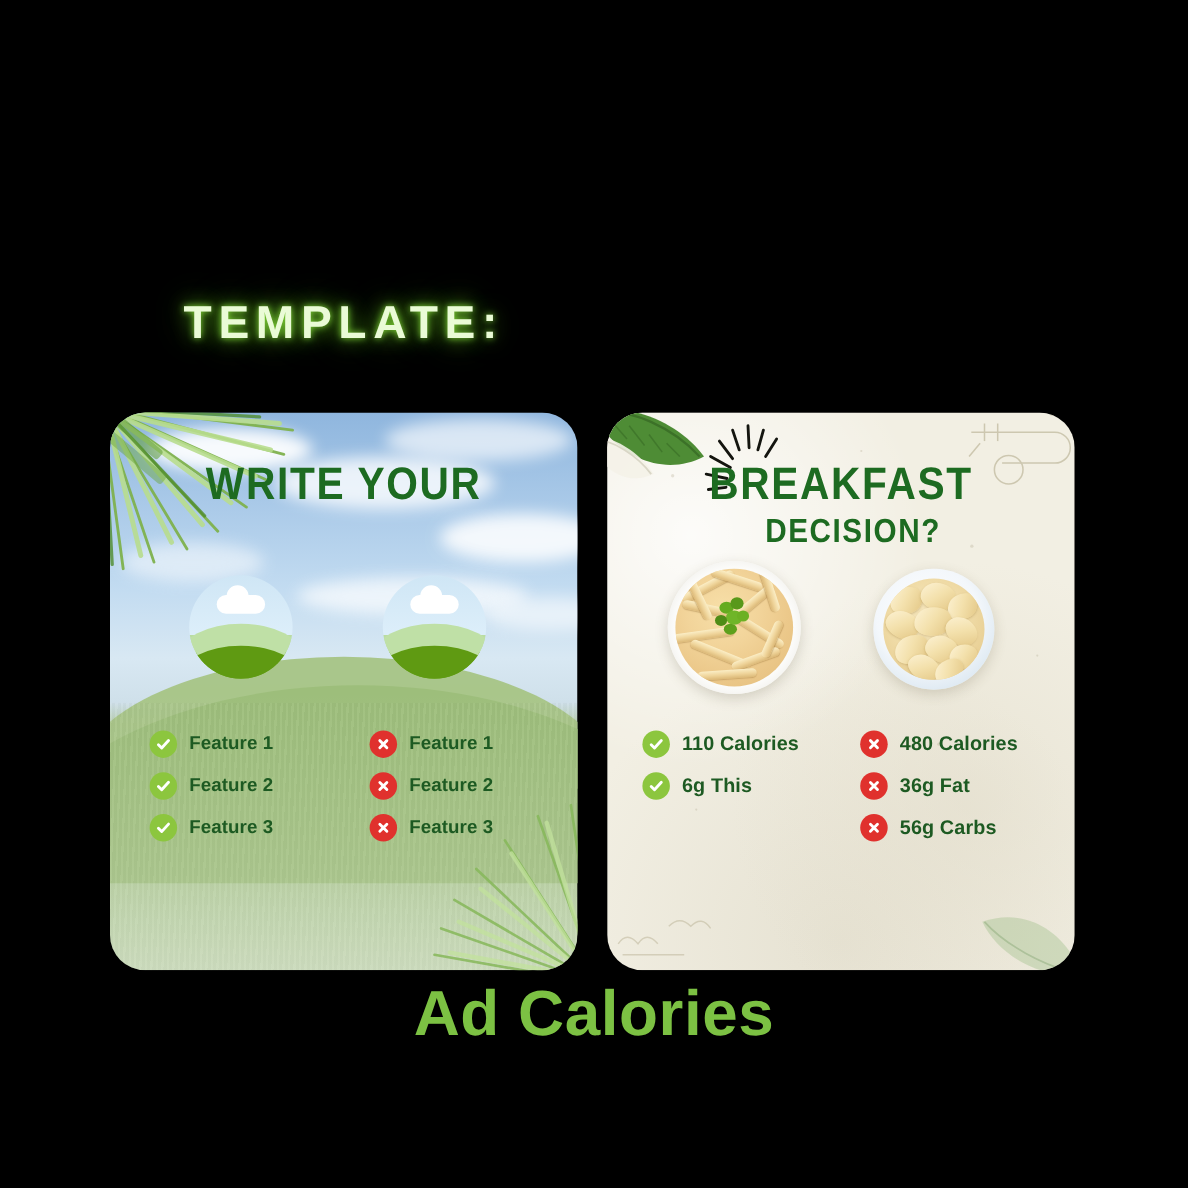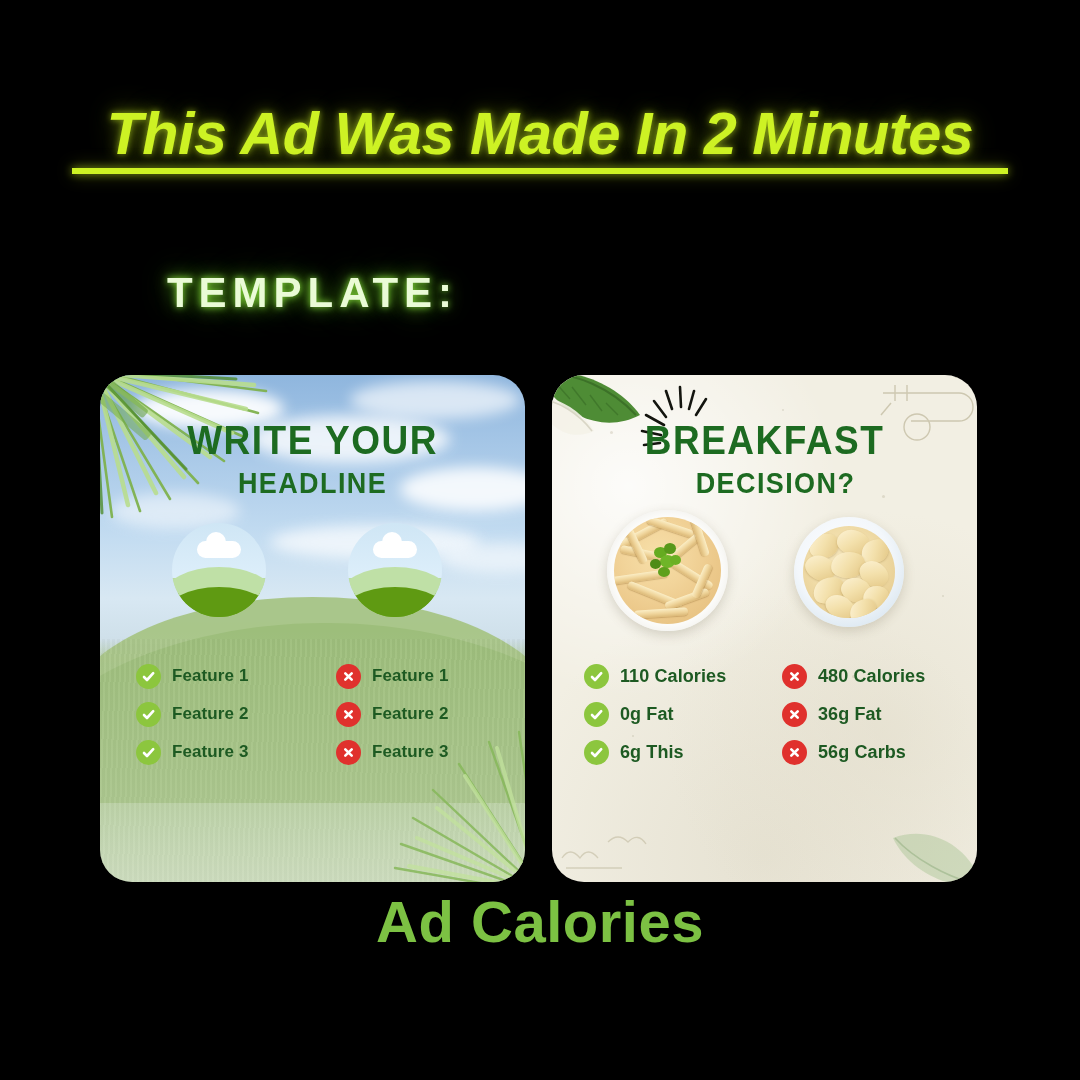--- a/index.html
+++ b/index.html
@@ -307,24 +307,20 @@
     letter-spacing:.5px;
     color:#7cc143;
     line-height:1;
   }
 </style>
 </head>
 <body>
 
 <div id="stage">
 
-  <div id="headline-block">
-    <span id="headline-text">This Ad Was Made In 2 Minutes</span>
-    <div id="headline-underline"></div>
-  </div>
 
   <div class="col-label" id="label-template">TEMPLATE:</div>
 
 
   <div class="card" id="card-template">
 
     <div class="bliss-sky"></div>
 
     <div class="cloud" style="left:34px;  top:14px;  width:150px; height:40px;"></div>
     <div class="cloud" style="left:150px; top:40px;  width:200px; height:48px; opacity:.85;"></div>
@@ -386,23 +382,20 @@
             <path d="M150 162 L28 110"></path>
             <path d="M150 162 L48 80"></path>
           <path d="M150 162 L76 48"></path>
             <path d="M150 162 L108 20"></path>
         </g>
       </svg>
     </div>
 
     <div class="card-title-wrap" style="top:44px;">
       <div class="card-title-1">WRITE YOUR</div>
-    </div>
-    <div class="card-title-wrap" style="top:93px;">
-      <div class="card-title-2">HEADLINE</div>
     </div>
 
     <div class="ph-circle" style="left:72px; top:148px;">
       <div class="ph-cloud"></div>
       <div class="ph-hill-light"></div>
       <div class="ph-hill-dark"></div>
     </div>
     <div class="ph-circle" style="left:248px; top:148px;">
       <div class="ph-cloud"></div>
       <div class="ph-hill-light"></div>
@@ -586,28 +579,20 @@
             </svg>
         </span>
         <span class="feat-label big">110 Calories</span>
       </div>
       <div class="feat-row">
         <span class="badge ok">
           <svg width="15" height="15" viewBox="0 0 15 15">
               <path d="M3 8 L6 11 L12.2 4.2" stroke="#fff" stroke-width="2.6" fill="none" stroke-linecap="round" stroke-linejoin="round"></path>
             </svg>
         </span>
-        <span class="feat-label big">0g Fat</span>
-      </div>
-      <div class="feat-row">
-        <span class="badge ok">
-          <svg width="15" height="15" viewBox="0 0 15 15">
-              <path d="M3 8 L6 11 L12.2 4.2" stroke="#fff" stroke-width="2.6" fill="none" stroke-linecap="round" stroke-linejoin="round"></path>
-            </svg>
-        </span>
         <span class="feat-label big">6g This</span>
       </div>
     </div>
 
     <div class="feat-col" style="left:230px; top:282px;">
       <div class="feat-row">
         <span class="badge no">
           <svg width="15" height="15" viewBox="0 0 15 15">
               <path d="M4.3 4.3 L10.7 10.7 M10.7 4.3 L4.3 10.7" stroke="#fff" stroke-width="2.6" stroke-linecap="round"></path>
             </svg>

